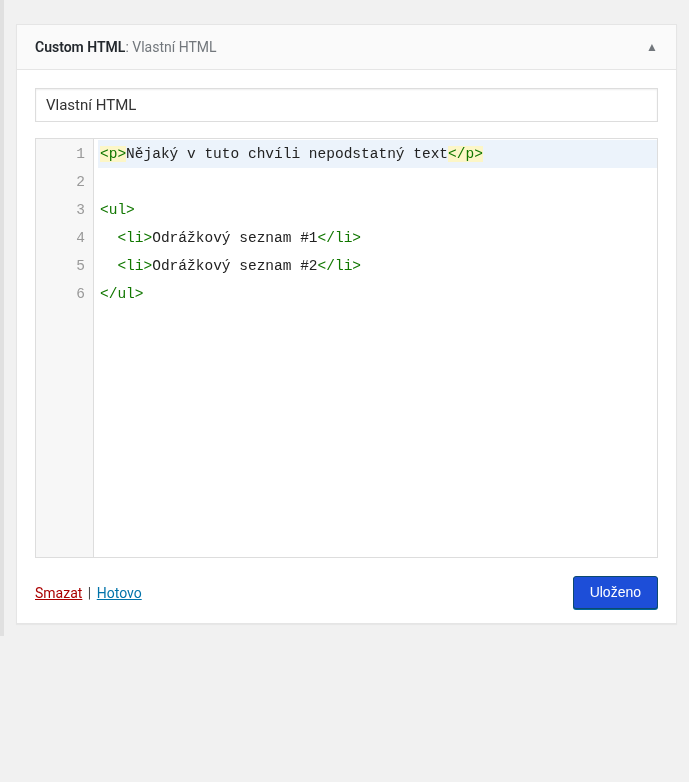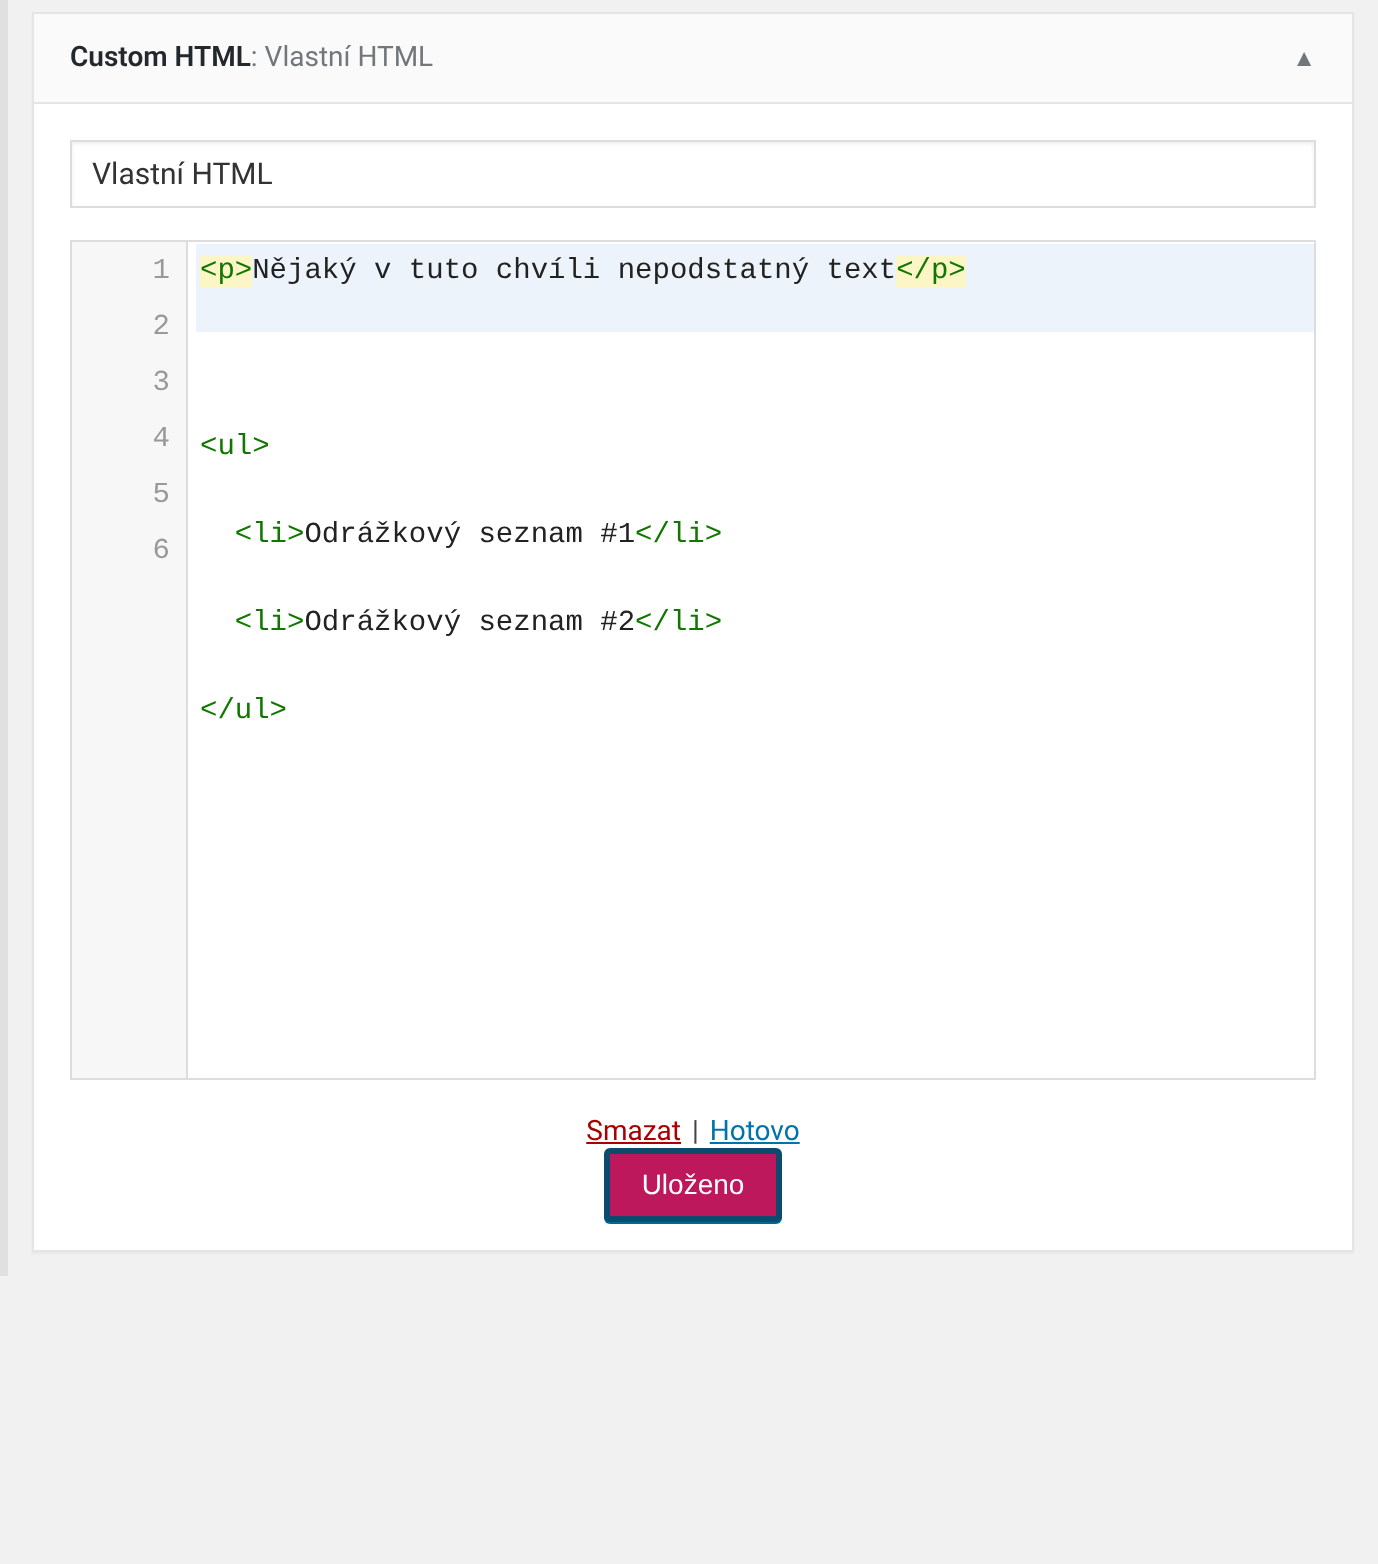--- a/index.html
+++ b/index.html
@@ -5,21 +5,21 @@
   * { box-sizing: border-box; margin: 0; padding: 0; }
   body {
     font-family: -apple-system, BlinkMacSystemFont, "Segoe UI", Roboto, sans-serif;
     background: #f1f1f1;
     padding: 0;
     font-size: 13px;
     color: #333;
   }
   .outer {
     border-left: 4px solid #e0e0e0;
-    padding: 6px 12px 12px 12px;
+    padding: 24px 12px 12px 12px;
     width: 689px;
   }
   .widget-box {
     background: #fff;
     border: 1px solid #e5e5e5;
     box-shadow: 0 1px 1px rgba(0,0,0,0.04);
   }
   .widget-header {
     display: flex;
     align-items: center;
@@ -84,49 +84,48 @@
     flex-shrink: 0;
   }
   .gutter div { height: 28px; }
   .code-area {
     flex: 1;
     padding: 1px 0 0 4px;
     white-space: pre;
     overflow: auto;
   }
   .code-line {
-    height: 44px;
+    height: 28px;
     padding-left: 2px;
   }
   .code-line.active {
     background: #ecf3fb;
   }
   .tag { color: #117700; }
   .tag.hl { background: #fcf6c7; }
   .txt { color: #222; }
   .widget-footer {
     display: flex;
     align-items: center;
     justify-content: space-between;
     margin-top: 18px;
-    flex-direction: column;
   }
   .footer-links {
     font-size: 14px;
   }
   .footer-links a {
     text-decoration: underline;
     cursor: pointer;
   }
   .footer-links .delete { color: #a00; }
   .footer-links .sep { color: #444; margin: 0 2px; }
   .footer-links .close { color: #0073aa; }
   .save-btn {
-    background: #be185d;
-    border: 3px solid #0c4a6e;
+    background: #1d4ed8;
+    border: 1px solid #0c4a6e;
     color: #fff;
     padding: 7px 16px 8px 16px;
     border-radius: 3px;
     font-size: 14px;
     cursor: pointer;
     box-shadow: 0 1px 0 #006799;
     text-align: center;
   }
 </style>
 </head>

